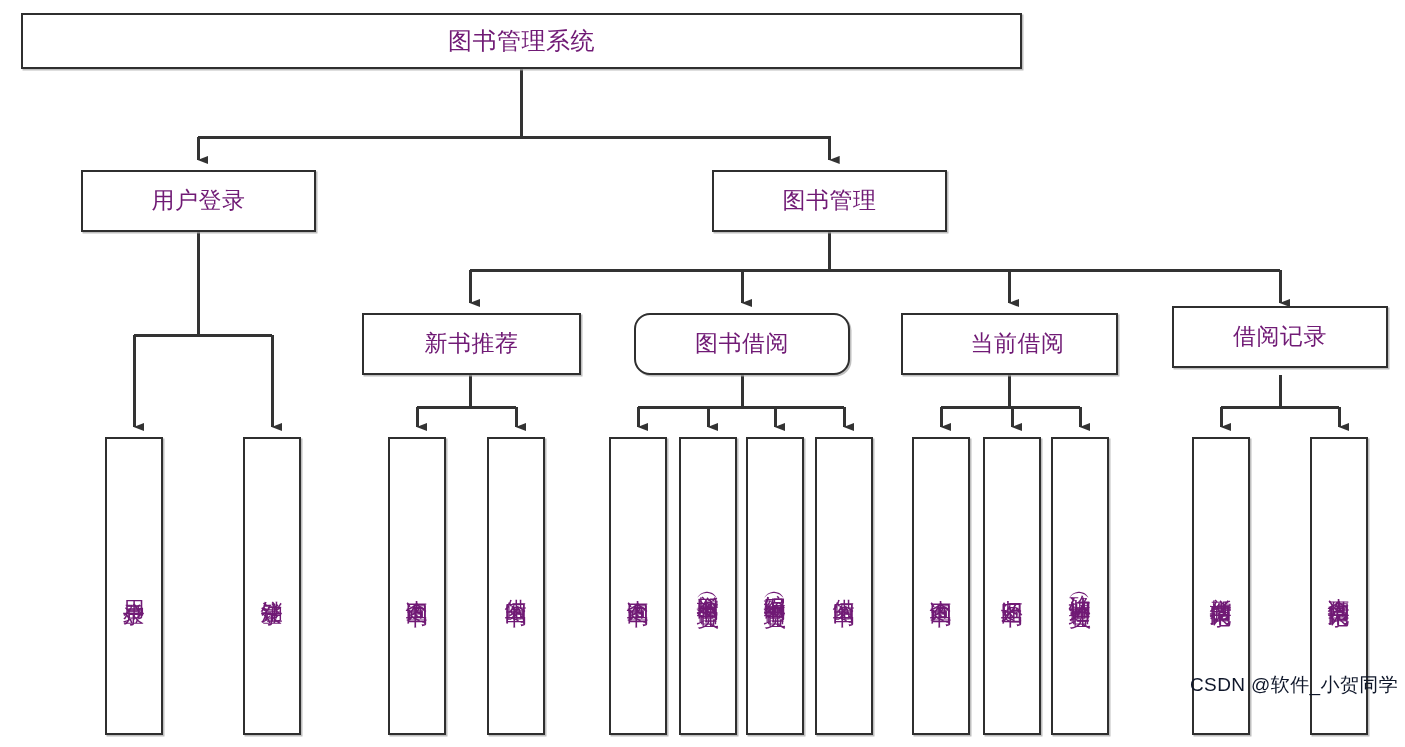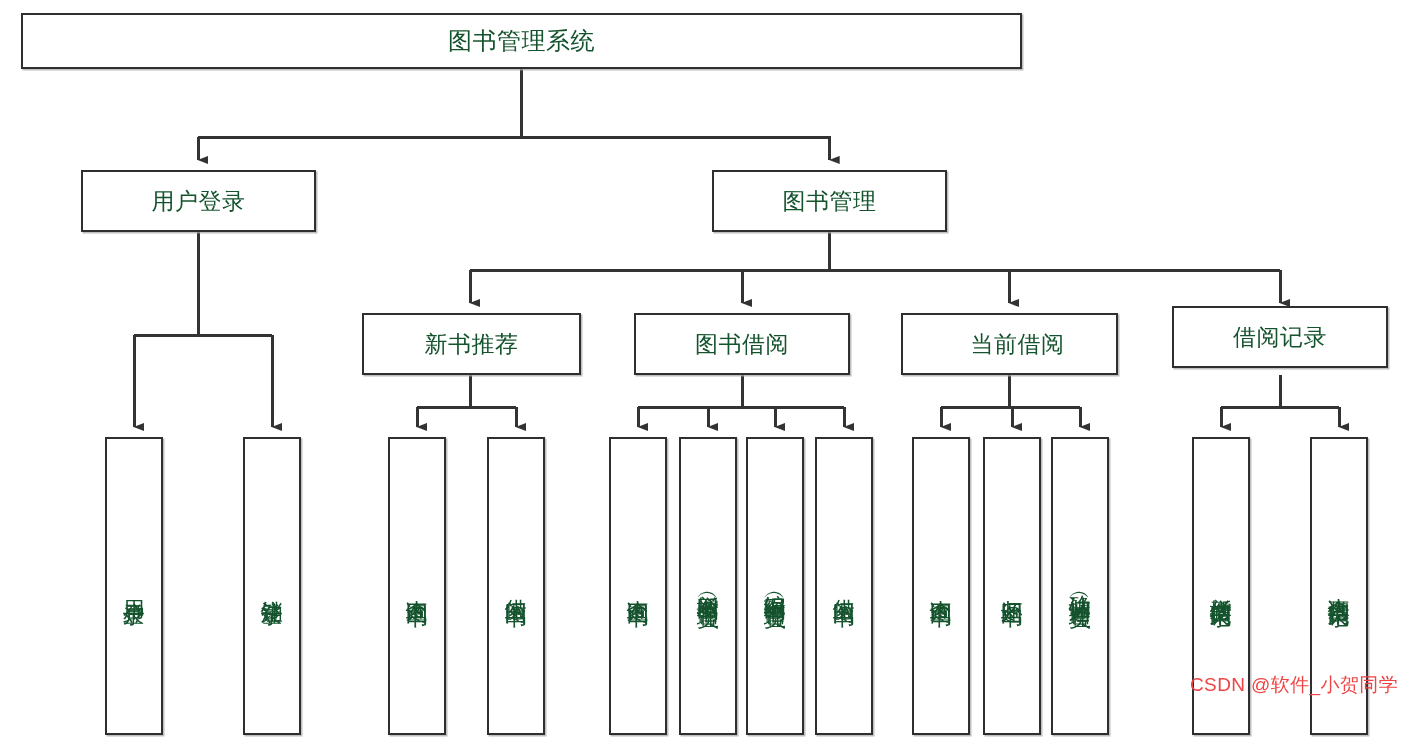--- a/index.html
+++ b/index.html
@@ -31,40 +31,41 @@
     position: absolute;
     box-sizing: border-box;
     background: #ffffff;
     border: 2.5px solid #2f2f2f;
     display: flex;
     align-items: center;
     justify-content: center;
     box-shadow: 1.5px 1.5px 0 rgba(170,170,170,0.75);
   }
   .node-label {
-    color: #14532d;
+    color: #701a75;
     font-size: 23px;
     line-height: 1.25;
     letter-spacing: 0.5px;
     white-space: nowrap;
+    font-family: Liberation Serif, serif;
   }
   .node.leaf .node-label {
     writing-mode: vertical-rl;
     text-orientation: upright;
     letter-spacing: 2px;
     font-size: 22px;
     max-height: 280px;
   }
   .node.root .node-label { font-size: 24px; }
   .watermark {
     position: absolute;
     left: 1190px;
     top: 672px;
     font-size: 19px;
-    color: #ef4444;
+    color: #0f172a;
     white-space: nowrap;
     letter-spacing: 0.4px;
   }
 </style>
 </head>
 <body>
 
 <div id="diagram-root">
 
   <svg class="connectors" viewBox="0 0 1405 747" xmlns="http://www.w3.org/2000/svg">
@@ -124,21 +125,21 @@
   <div class="node" style="left:81px; top:170px; width:235px; height:62px;">
     <span class="node-label">用户登录</span>
   </div>
   <div class="node" style="left:712px; top:170px; width:235px; height:62px;text-align:right;">
     <span class="node-label">图书管理</span>
   </div>
 
   <div class="node" style="left:362px; top:313px; width:219px; height:62px;">
     <span class="node-label">新书推荐</span>
   </div>
-  <div class="node" style="left:634px; top:313px; width:216px; height:62px;">
+  <div class="node" style="left:634px; top:313px; width:216px; height:62px;border-radius:16px;">
     <span class="node-label">图书借阅</span>
   </div>
   <div class="node" style="left:901px; top:313px; width:217px; height:62px;padding-left:16px;">
     <span class="node-label">当前借阅</span>
   </div>
   <div class="node" style="left:1172px; top:306px; width:216px; height:62px;">
     <span class="node-label">借阅记录</span>
   </div>
 
   <div class="node leaf" style="left:105px; top:437px; width:58px; height:298px;">

